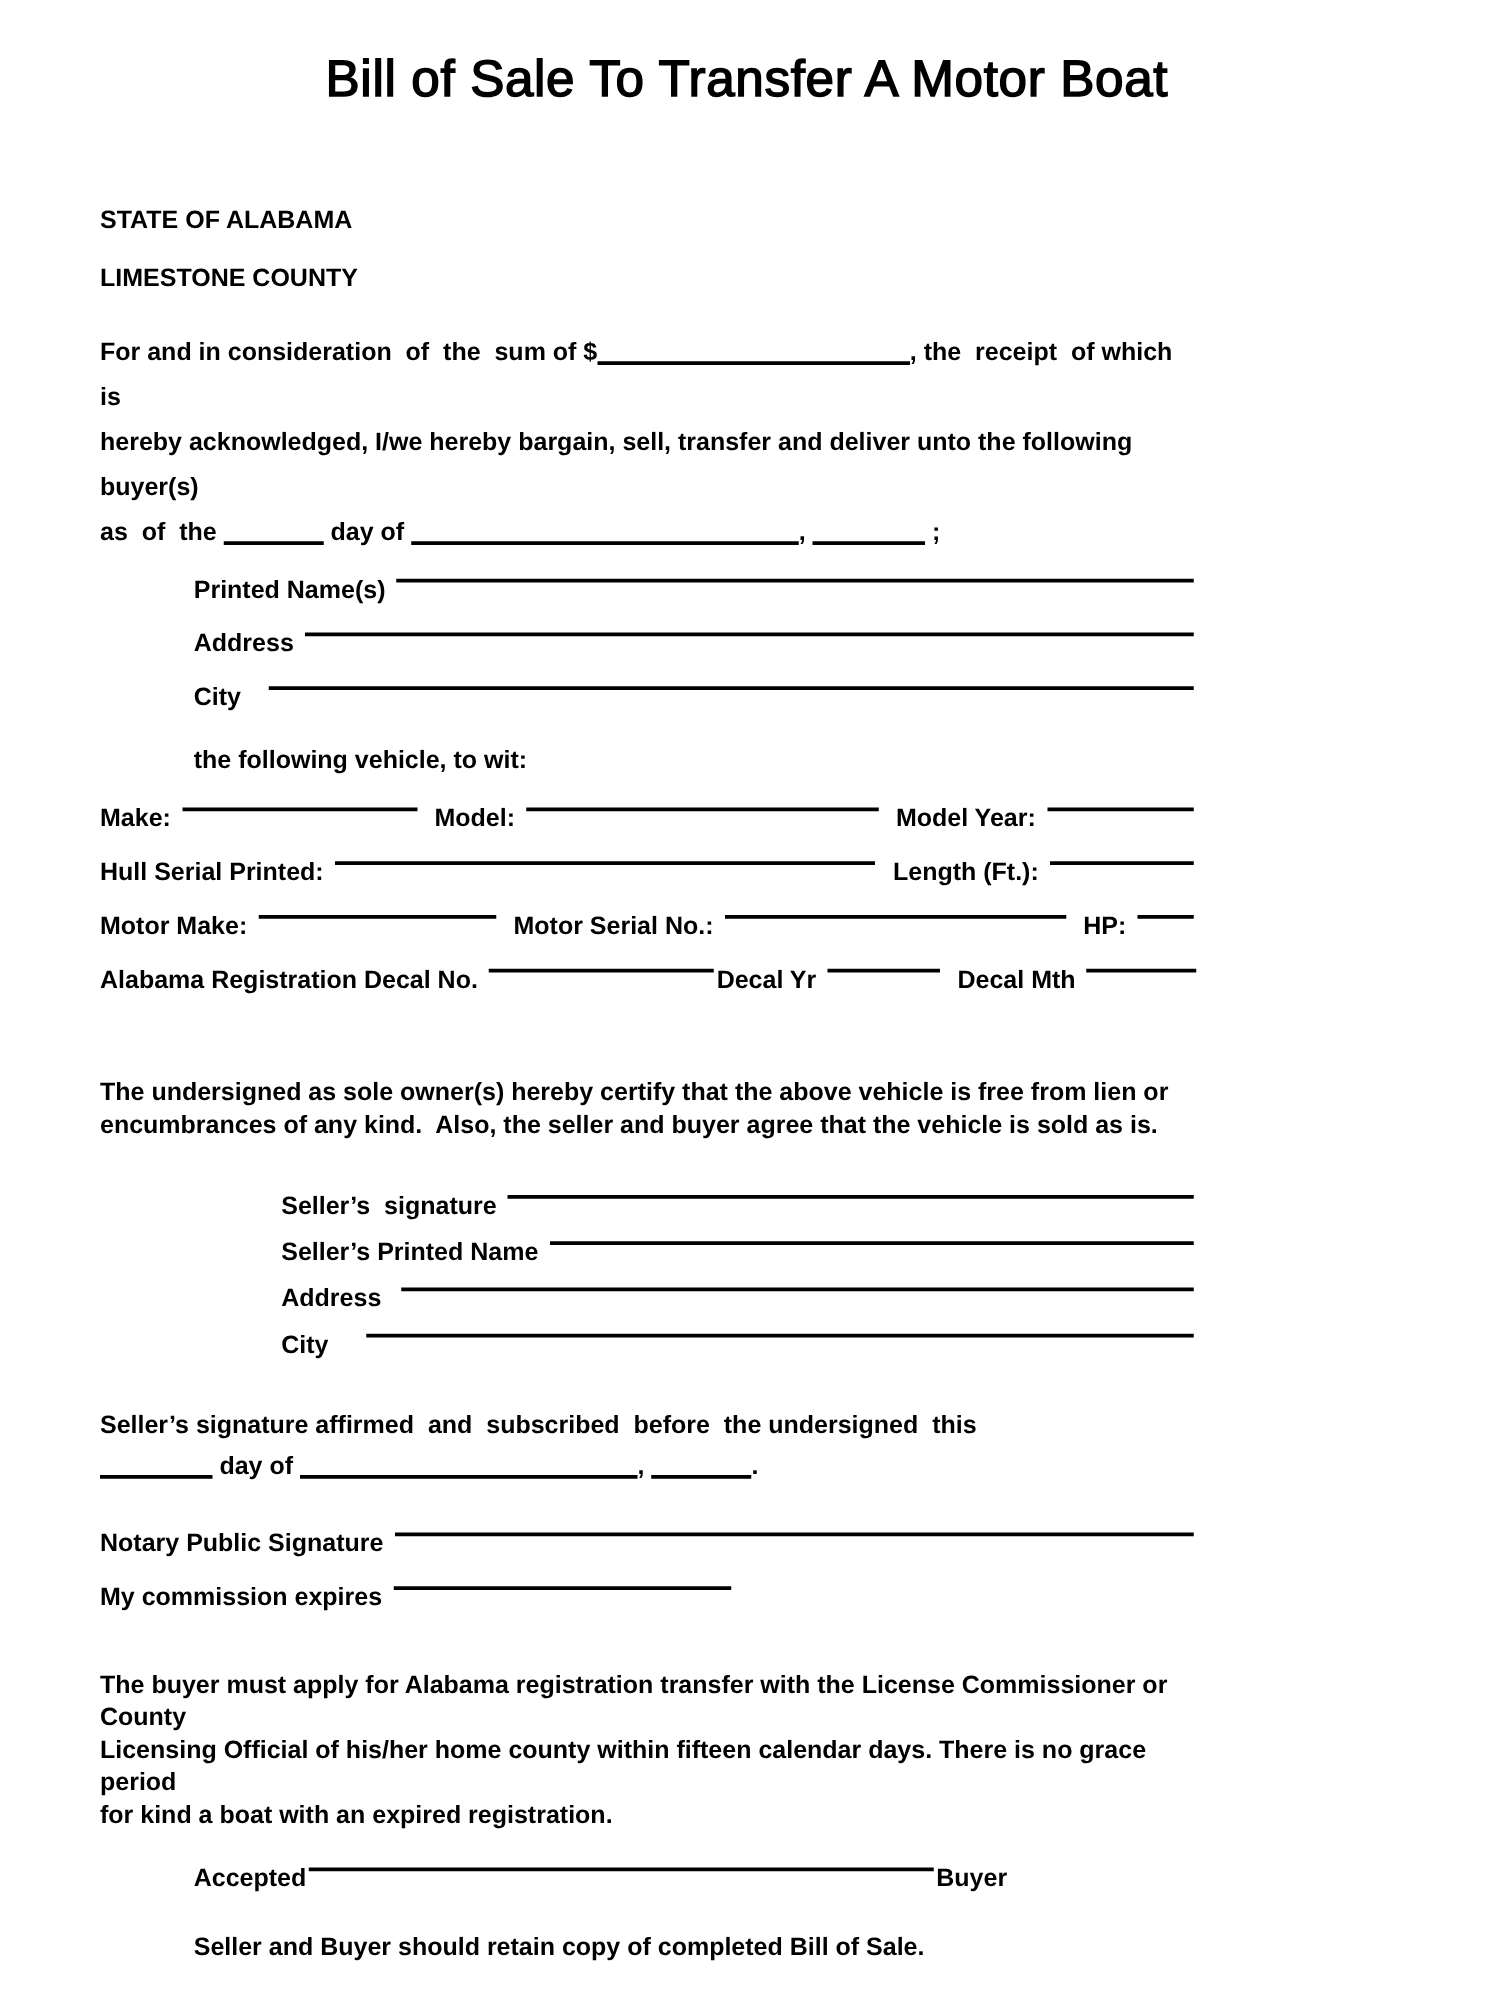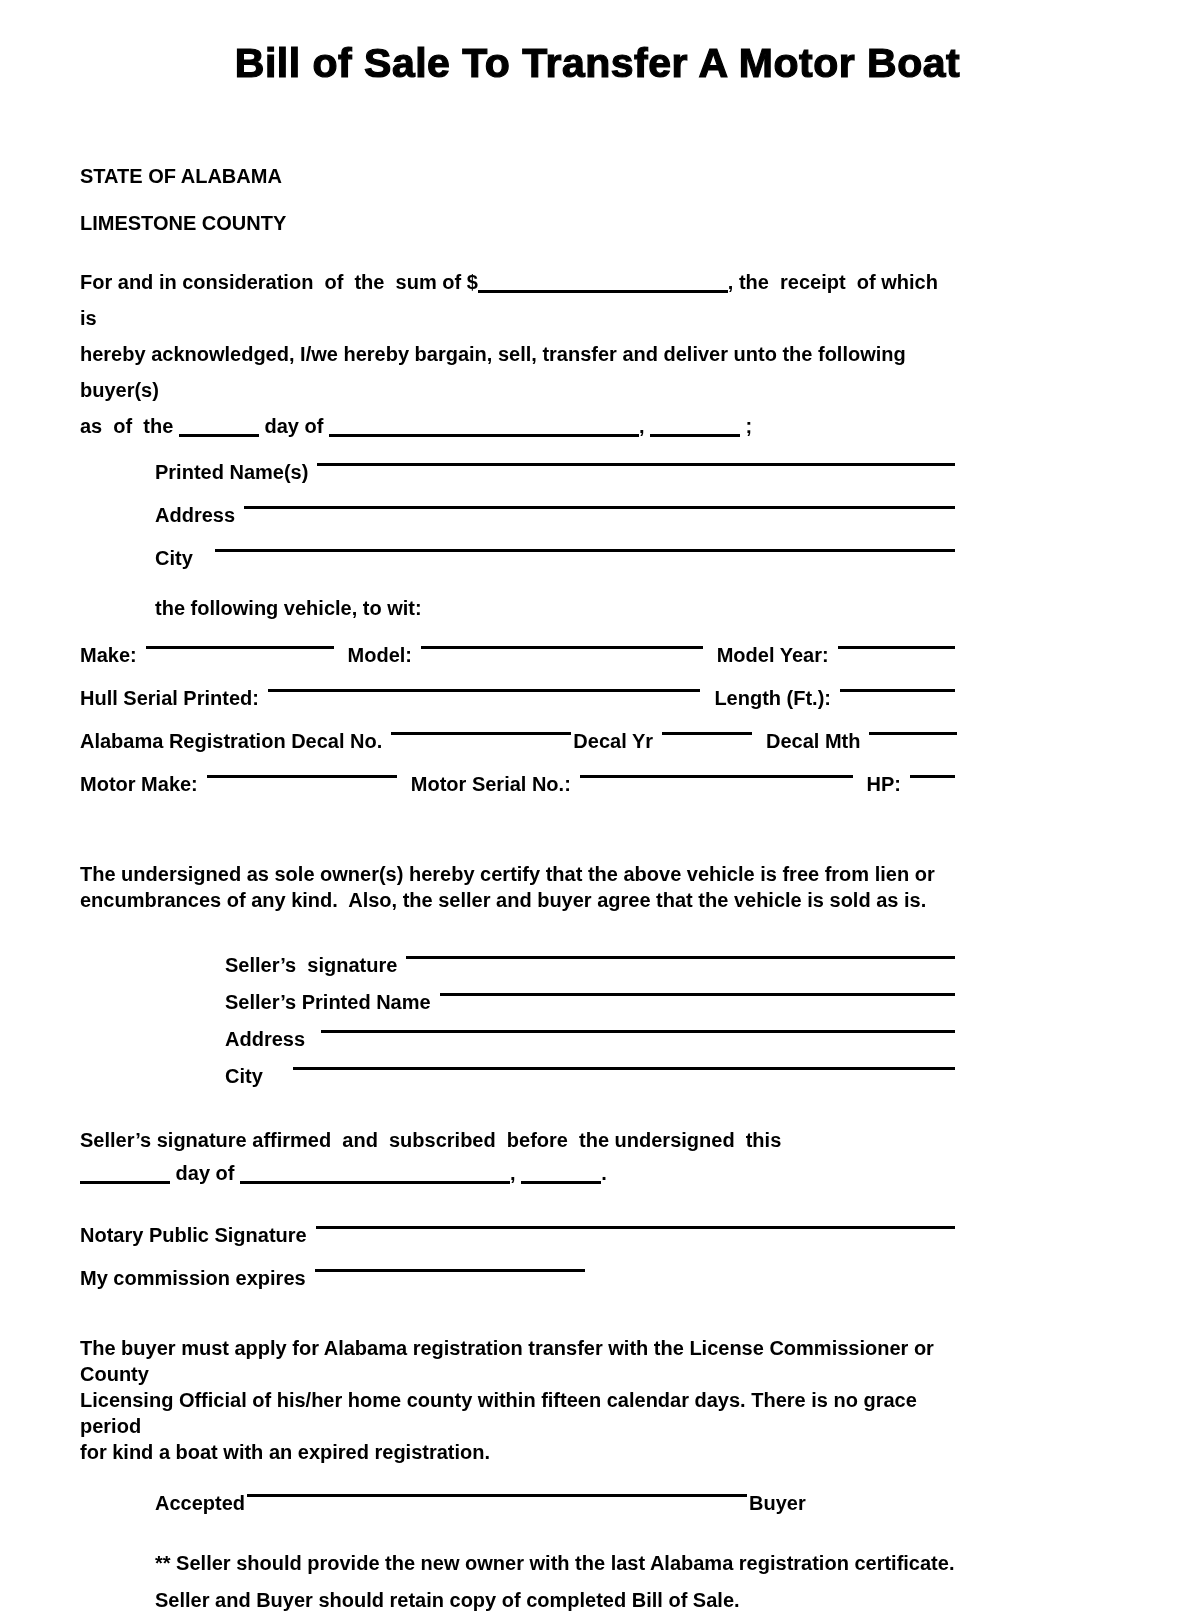--- a/index.html
+++ b/index.html
@@ -13,21 +13,21 @@
     font-weight:700;
     font-size:20px;
     overflow:hidden;
   }
   .t { white-space:pre-wrap; }
   .title {
     margin-top:40px;
     text-align:center;
     font-size:41px;
     letter-spacing:0.5px;
-    font-weight:700;
+    font-weight:400;
     -webkit-text-stroke:1.2px #000;
   }
   .content { margin-left:80px; width:875px; }
 
   .line { line-height:26px; }
 
   
   .iblank {
     display:inline-block;
     border-bottom:3px solid #000;
@@ -130,35 +130,35 @@
         <span class="lbl after t">Model Year:</span>
         <span class="blank flex10"></span>
       </div>
       <div class="row">
         <span class="lbl t">Hull Serial Printed:</span>
         <span class="blank grow"></span>
         <span class="lbl after t">Length (Ft.):</span>
         <span class="blank w115"></span>
       </div>
       <div class="row">
+        <span class="lbl t">Motor Make:</span>
+        <span class="blank w190"></span>
+        <span class="lbl after t">Motor Serial No.:</span>
+        <span class="blank grow"></span>
+        <span class="lbl after t">HP:</span>
+        <span class="blank w45"></span>
+      </div>
+      <div class="row">
         <span class="lbl t">Alabama Registration Decal No.</span>
         <span class="blank w180"></span>
         <span class="lbl t" style="margin-left:2px;">Decal Yr</span>
         <span class="blank w90"></span>
         <span class="lbl after t">Decal Mth</span>
         <span class="blank w88"></span>
       </div>
-      <div class="row">
-        <span class="lbl t">Motor Make:</span>
-        <span class="blank w190"></span>
-        <span class="lbl after t">Motor Serial No.:</span>
-        <span class="blank grow"></span>
-        <span class="lbl after t">HP:</span>
-        <span class="blank w45"></span>
-      </div>
     </div>
 
     <div class="cert-para">
       <span class="t">The undersigned as sole owner(s) hereby certify that the above vehicle is free from lien or</span><br>
       <span class="t">encumbrances of any kind.  Also, the seller and buyer agree that the vehicle is sold as is.</span>
     </div>
 
     <div class="seller-block">
       <div class="row">
         <span class="lbl t">Seller’s  signature</span>
@@ -198,17 +198,16 @@
       <span class="t">Licensing Official of his/her home county within fifteen calendar days. There is no grace period</span><br>
       <span class="t">for kind a boat with an expired registration.</span>
     </div>
 
     <div class="row accepted-row">
       <span class="lbl t">Accepted</span>
       <span class="blank w500"></span>
       <span class="lbl after t">Buyer</span>
     </div>
 
-    <div class="line footnote footnote1 t">** Seller should provide the new owner with the last Alabama registration certificate.</div>
     <div class="line footnote footnote2 t">Seller and Buyer should retain copy of completed Bill of Sale.</div>
 
   </div>
 </div>
 
 </body></html>

